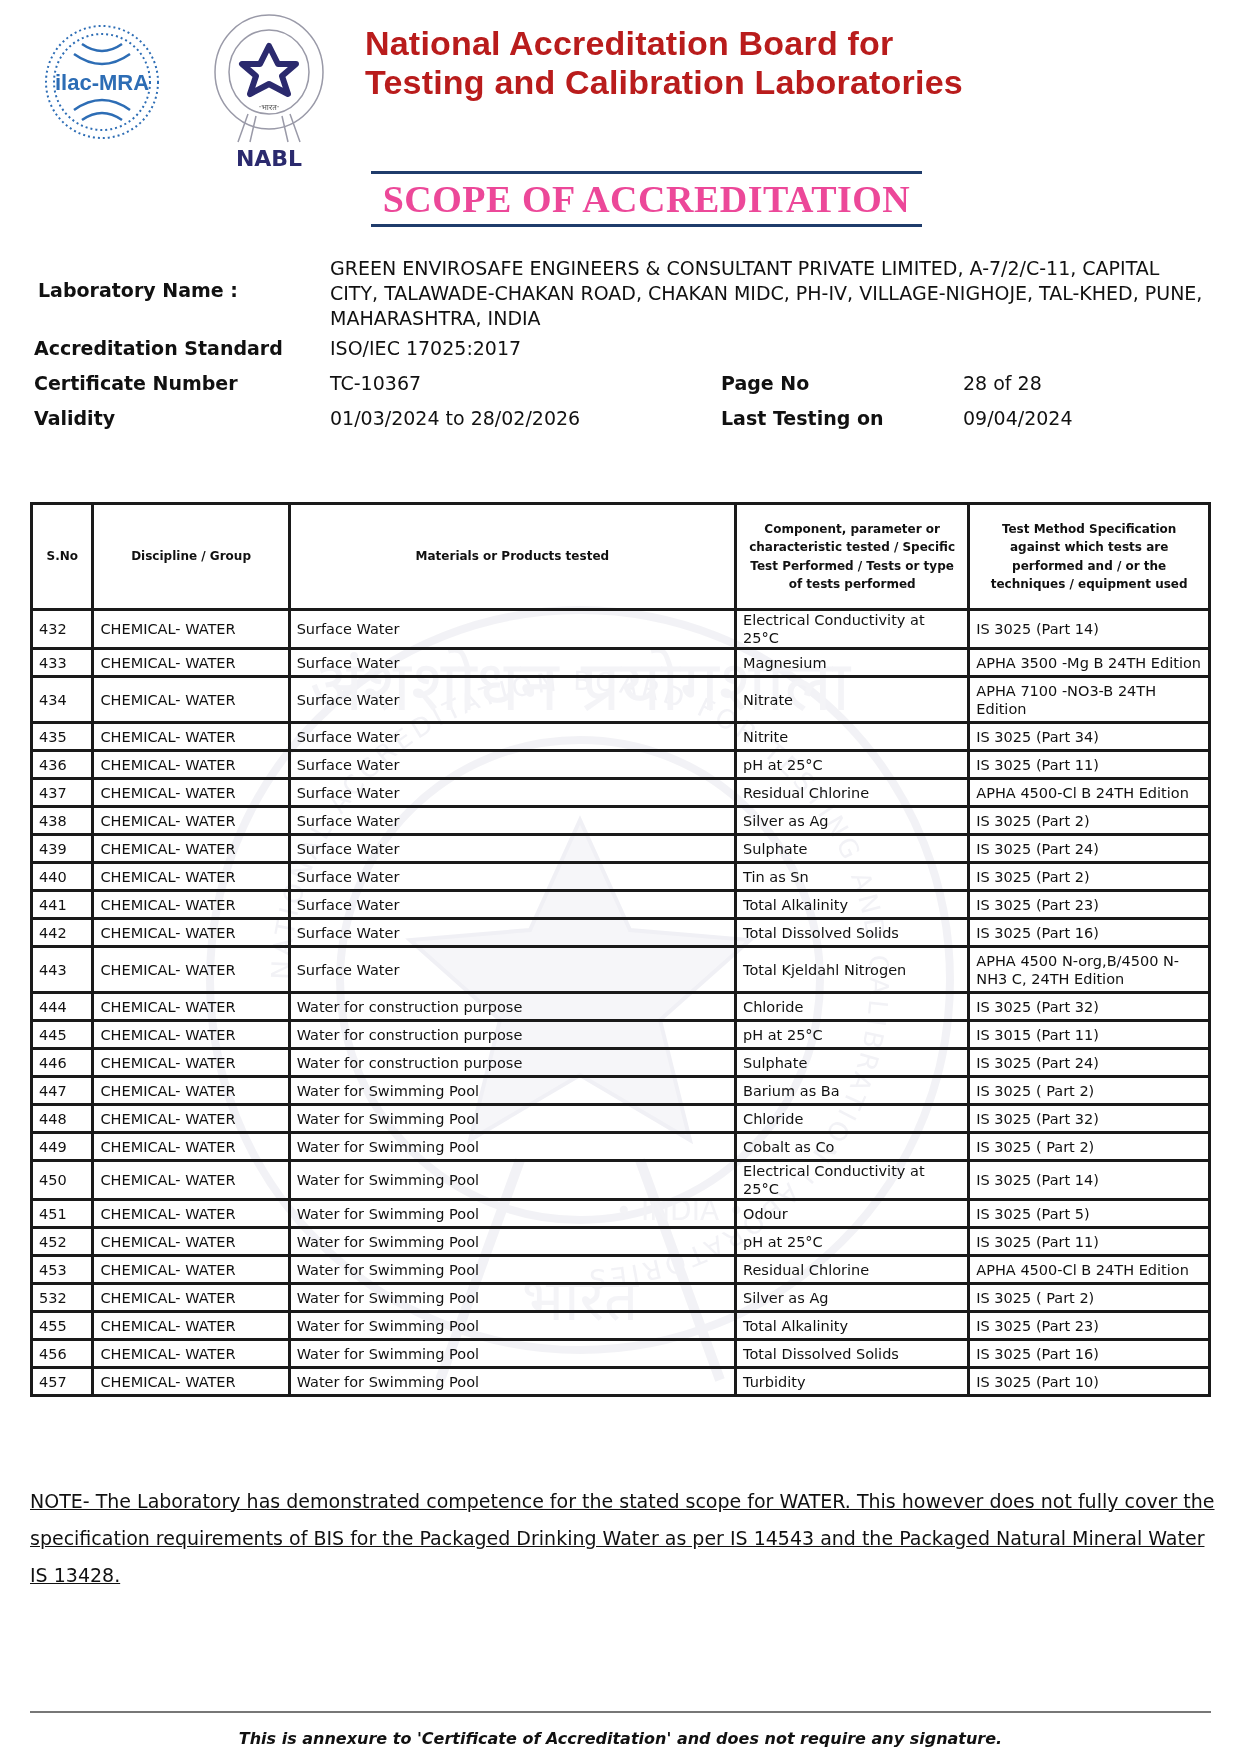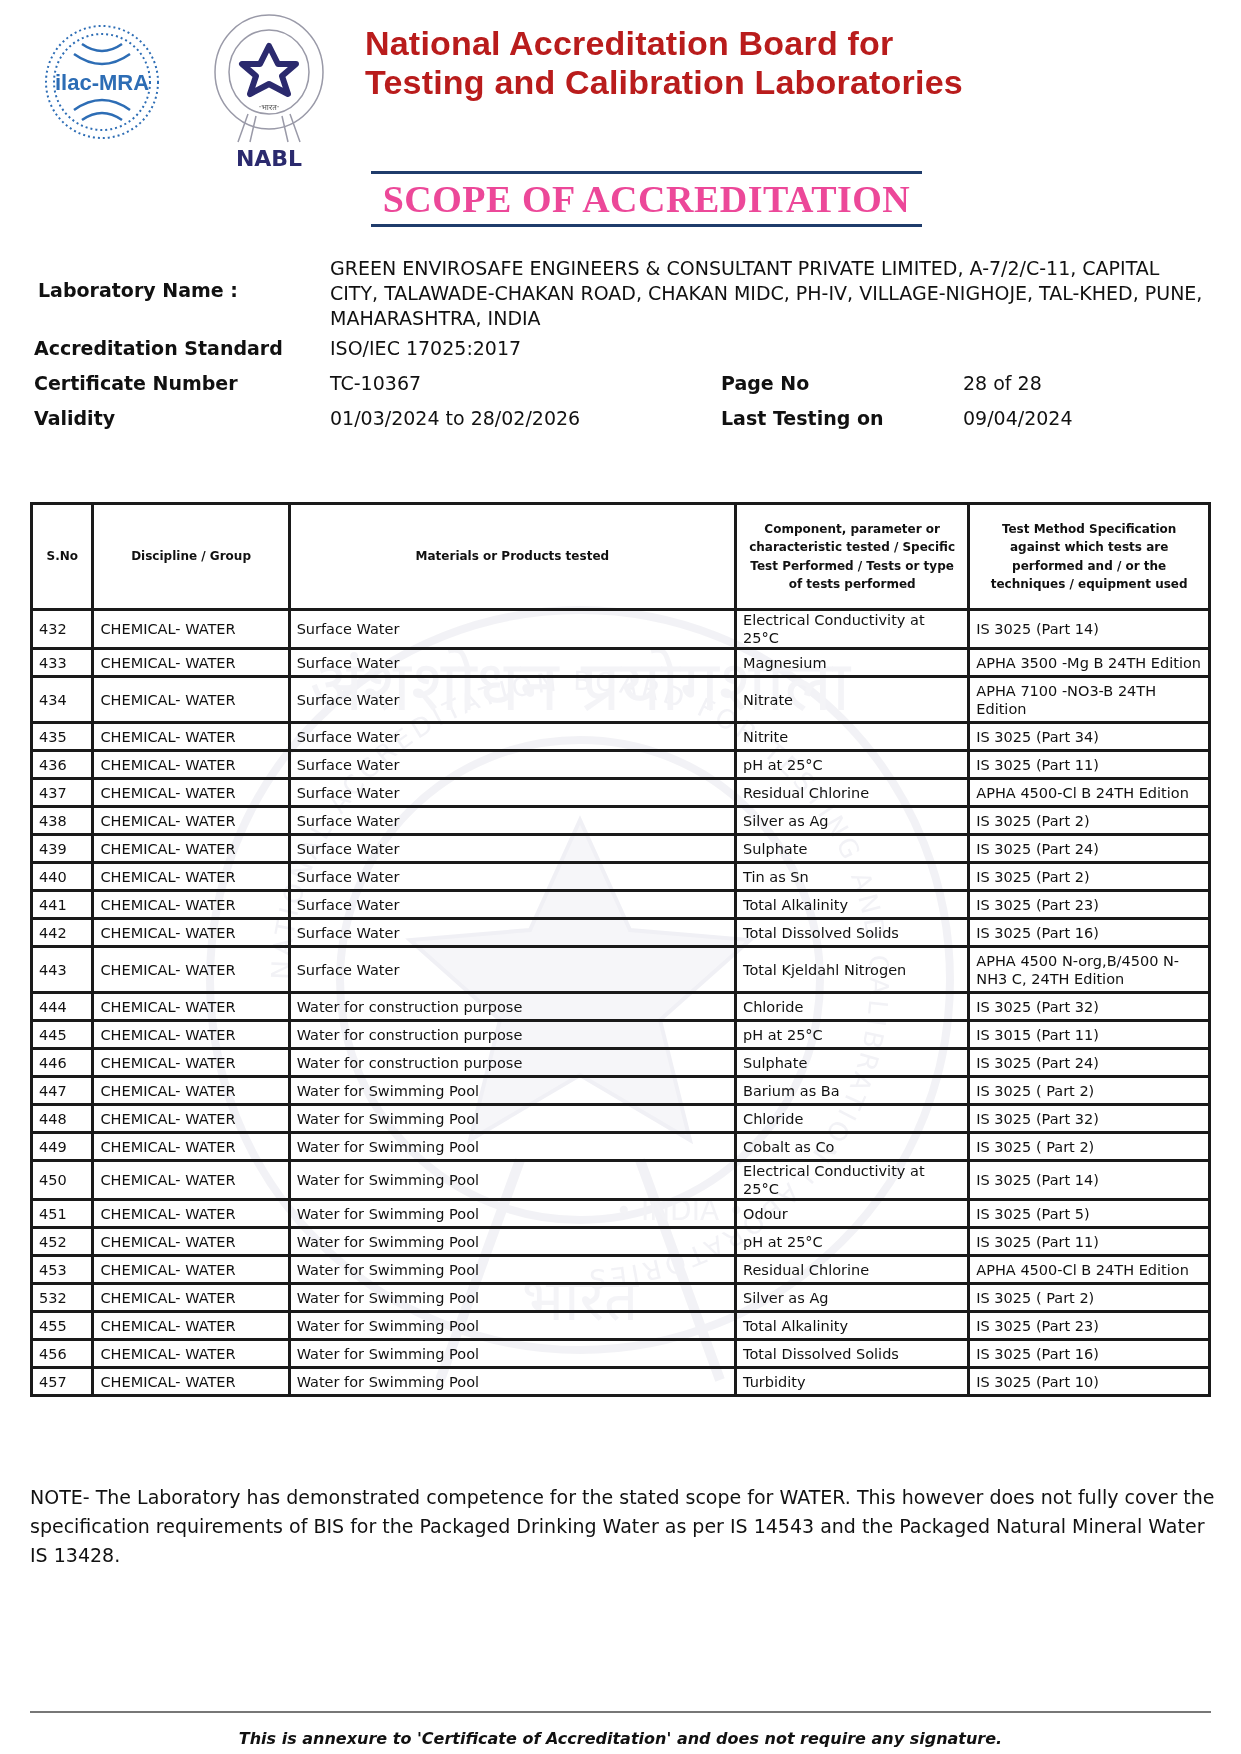--- a/index.html
+++ b/index.html
@@ -35,22 +35,22 @@
   .scope-table th { font-weight: bold; text-align: center; vertical-align: middle; height: 99px;
                  line-height: 18.5px; padding: 2px 6px; font-size: 12px; }
   .scope-table td { padding: 0 6px; height: 25px; line-height: 18px; vertical-align: middle; }
   .scope-table tr.tall td { height: 43px; }
   .col-sno { width: 58px; }
   .col-disc { width: 185px; }
   .col-mat { width: 421px; }
   .col-comp { width: 220px; }
   .col-method { width: 227px; }
 
-  .note { position: absolute; left: 30px; top: 1483px; width: 1185px; font-size: 19px; line-height: 29px;
-          color: #111; z-index: 1; }
+  .note { position: absolute; left: 30px; top: 1483px; width: 1185px; font-size: 19px; line-height: 37px;
+          color: #111; z-index: 1; text-decoration: underline; }
   .footer-rule { position: absolute; left: 30px; top: 1711px; width: 1181px; height: 2px; background: #777; }
   .footer-text { position: absolute; left: 0; top: 1729px; width: 1241px; text-align: center;
                  font-weight: bold; font-style: italic; font-size: 16px; color: #111; }
 </style>
 </head>
 <body>
 
 <svg class="watermark" viewBox="0 0 840 840">
   <defs>
     <path id="wm-ring-path" d="M 130 420 A 290 290 0 1 1 710 420 A 290 290 0 1 1 130 420"></path>

